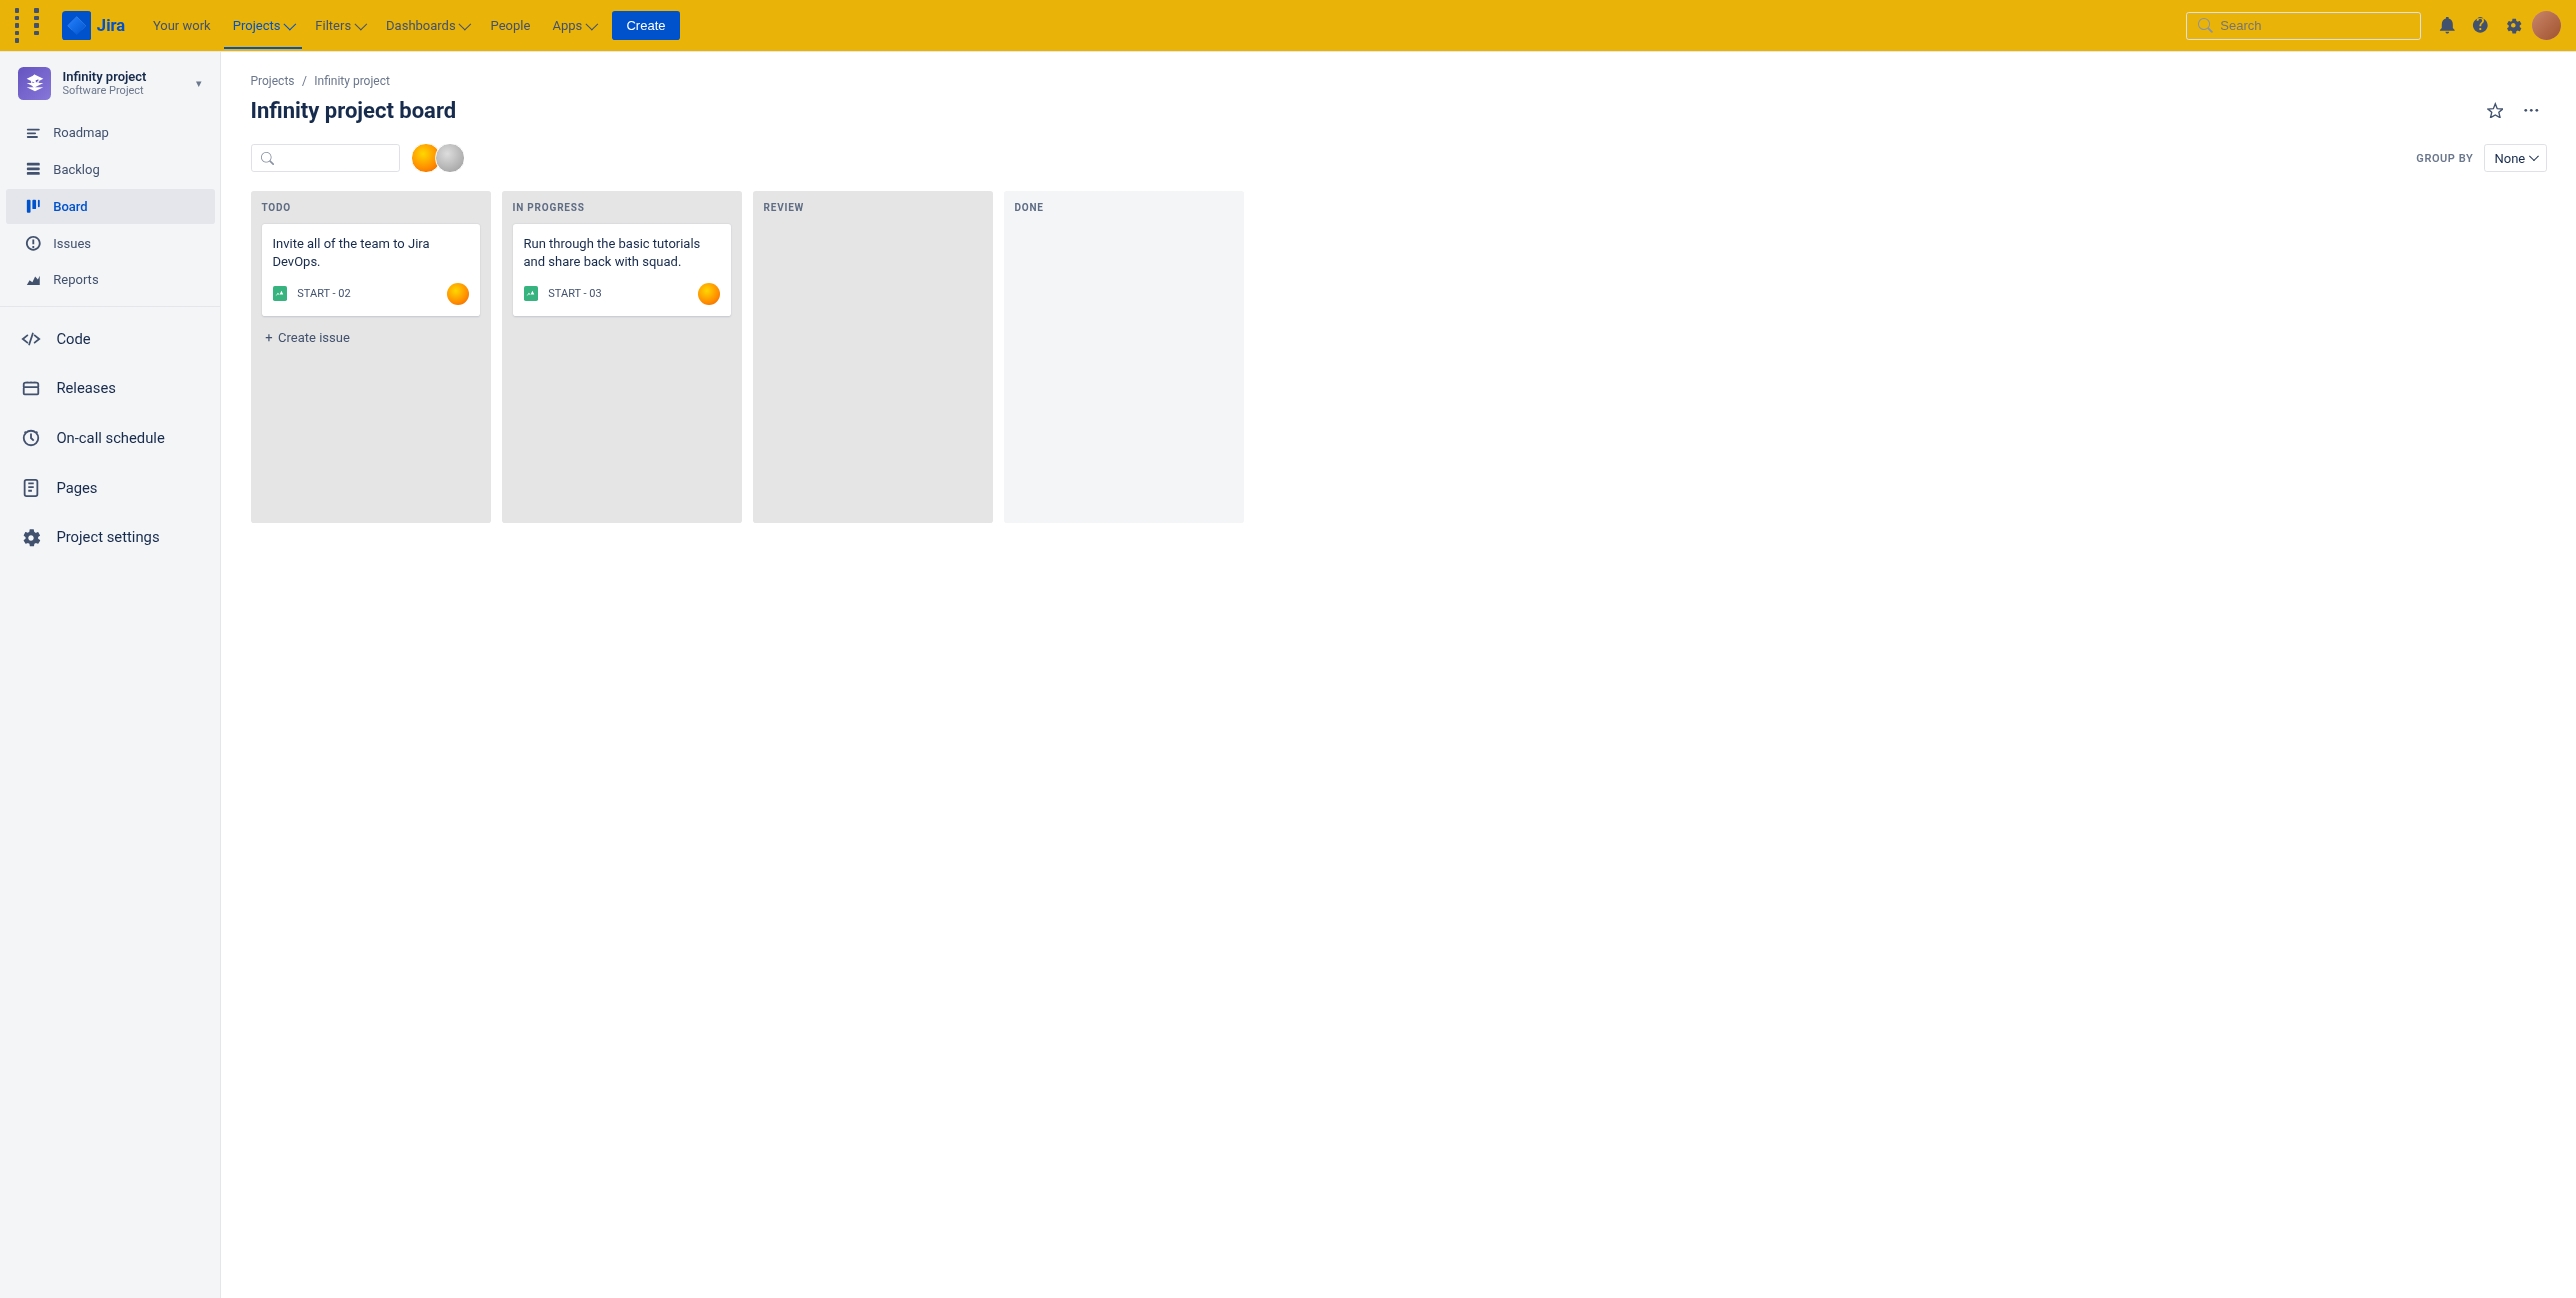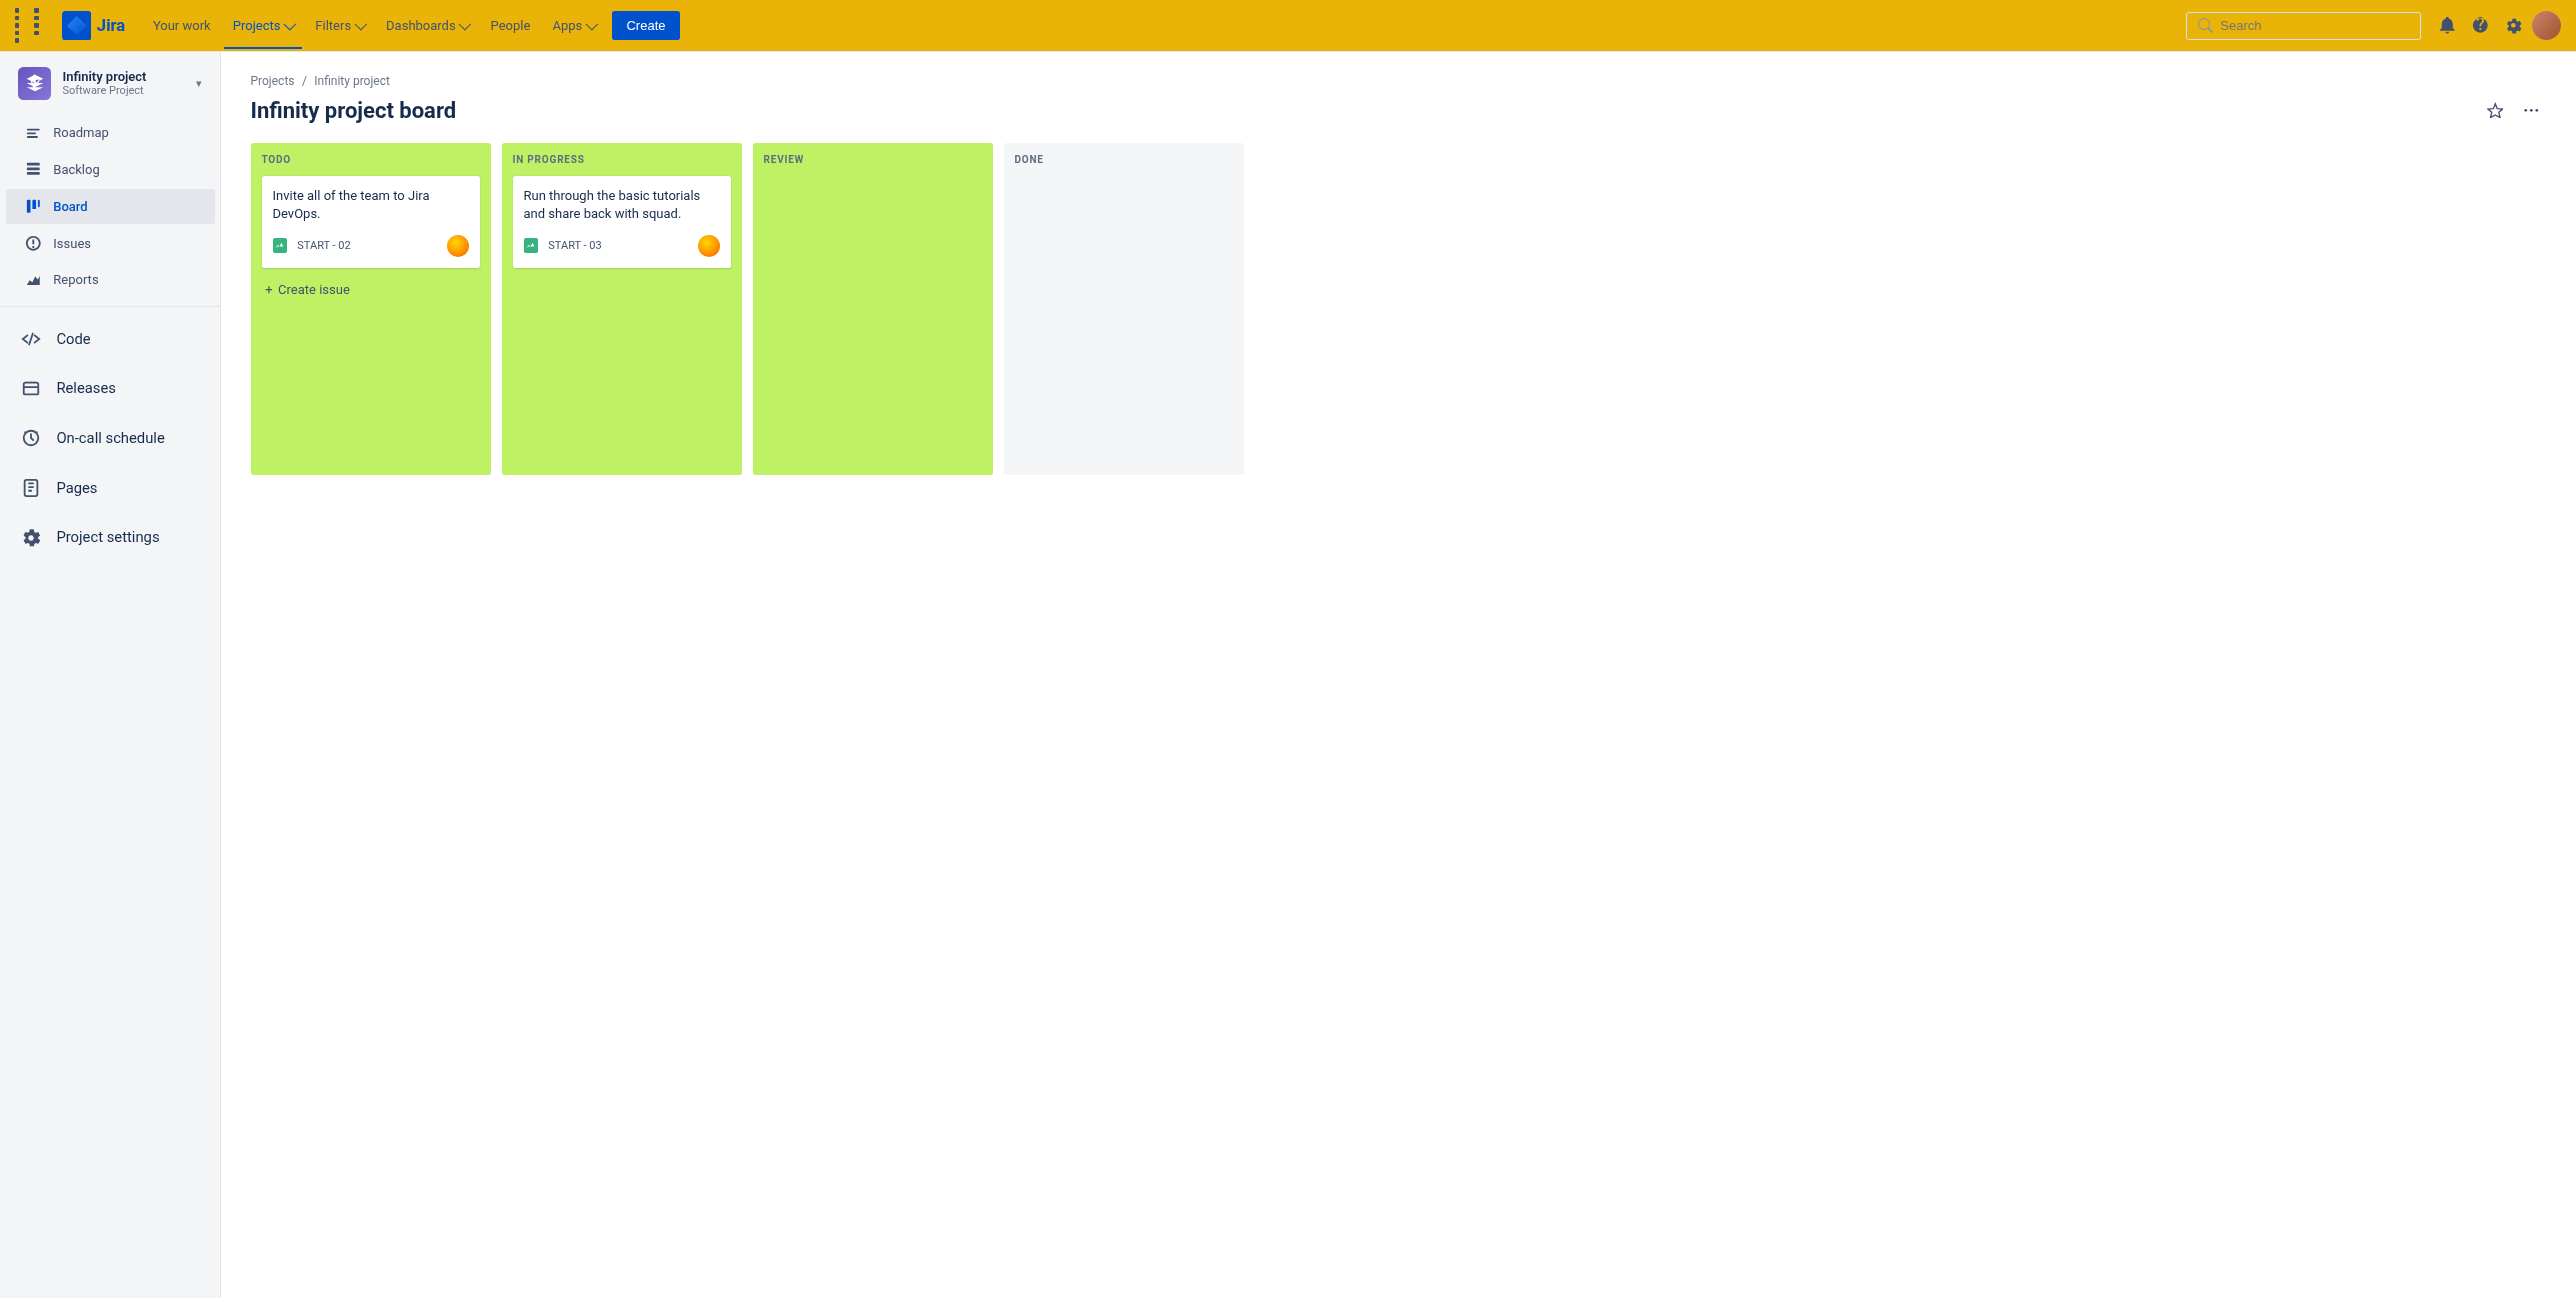--- a/index.html
+++ b/index.html
@@ -277,21 +277,21 @@
     
     .board {
       display: flex;
       gap: 11px;
       align-items: flex-start;
       overflow-x: auto;
     }
     .board-column {
       width: 240px;
       min-width: 240px;
-      background: #bef264;
+      background: #e5e5e5;
       border-radius: 2.8px;
       padding: 11px;
       min-height: 332px;
     }
     .column-header {
       font-size: 10px; font-weight: 700;
       color: #5e6c84;
       letter-spacing: 0.08em;
       margin-bottom: 11px;
       text-transform: uppercase;
@@ -577,20 +577,39 @@
         <div class="icon-btn-plain">
           <svg width="16.6" height="16.6" viewBox="0 0 18 18" fill="#42526e">
             <circle cx="3" cy="9" r="1.5"></circle>
             <circle cx="9" cy="9" r="1.5"></circle>
             <circle cx="15" cy="9" r="1.5"></circle>
           </svg>
         </div>
       </div>
     </div>
 
+    <div class="board-toolbar">
+      <div class="board-search">
+        <svg width="13" height="13" viewBox="0 0 16 16" fill="#8993a4">
+          <path d="M11.742 10.344a6.5 6.5 0 1 0-1.397 1.398h-.001c.03.04.062.078.098.115l3.85 3.85a1 1 0 0 0 1.415-1.414l-3.85-3.85a1.007 1.007 0 0 0-.115-.099zm-5.242 1.656a5.5 5.5 0 1 1 0-11 5.5 5.5 0 0 1 0 11z"></path>
+        </svg>
+        <input type="text" placeholder="" style="">
+      </div>
+
+      <div class="avatar-group">
+        <div class="avatar-sm avatar-orange" style="background: radial-gradient(circle at 40% 35%, #ffd700 0%, #ff8c00 60%, #e65c00 100%);"></div>
+        <div class="avatar-sm avatar-gray" style="background: radial-gradient(circle at 40% 35%, #ddd 0%, #bbb 50%, #999 100%); margin-left:-5.5px;"></div>
+      </div>
+
+      <span class="group-by-label">GROUP BY</span>
+      <div class="group-by-select">
+        <span>None</span>
+        <span class="chevron-down" style="width:7.4px;height:7.4px;"></span>
+      </div>
+    </div>
 
     <div class="board">
 
       <div class="board-column">
         <div class="column-header">TODO</div>
         <div class="board-card">
           <div class="card-title">Invite all of the team to Jira DevOps.</div>
           <div class="card-footer">
             <div class="card-tag">
               <div class="card-tag-icon">

